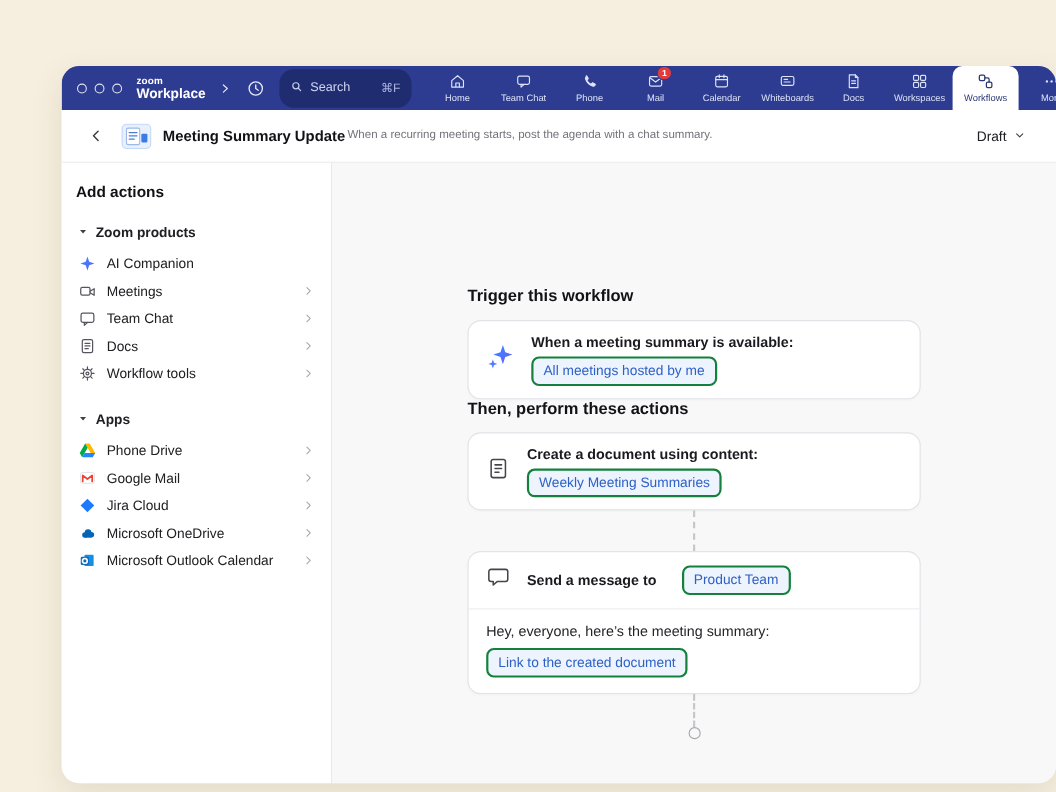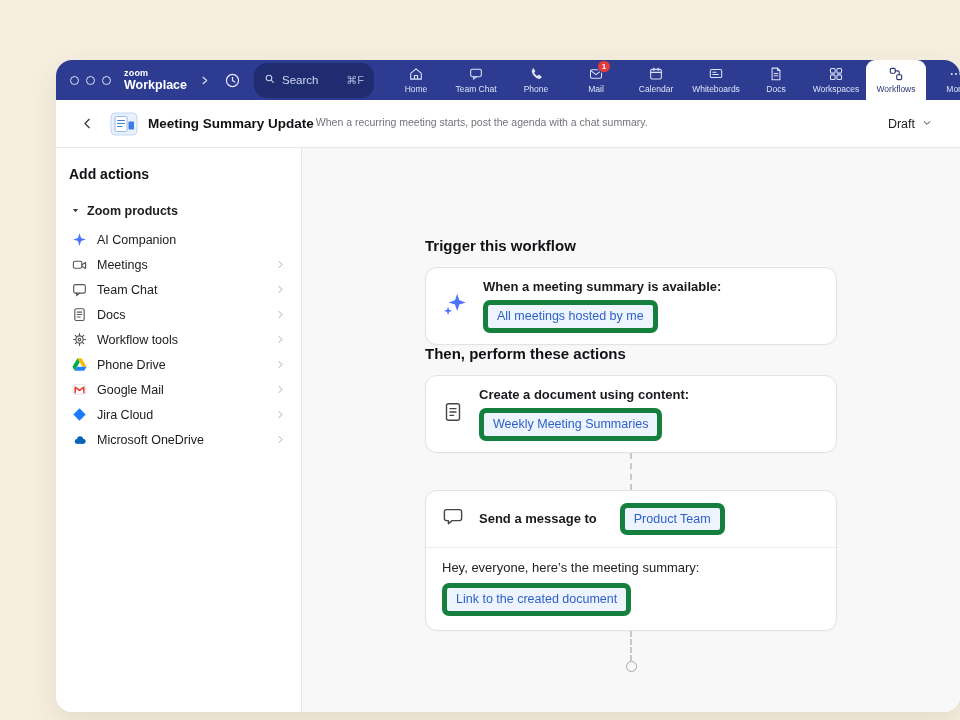--- a/index.html
+++ b/index.html
@@ -59,21 +59,21 @@
   .sb-item .sico { width: 17px; display: flex; justify-content: center; }
   .sb-item .chev { margin-left: auto; display: flex; }
   
   .canvas { flex: 1; background: #f8f8f9; display: flex; justify-content: center; overflow: auto; align-items: flex-end; }
   .flow { width: 412px; display: flex; flex-direction: column; padding: 26px 0 40px; }
   .flow h2 { font-size: 15px; font-weight: 700; color: #121216; margin: 0 0 13px; }
   .h-then { margin-top: 31px; }
   .card { background: #fff; border: 1px solid #e2e2e7; border-radius: 12px; box-shadow: 0 1px 2px rgba(0,0,0,.02); }
   .card.row { display: flex; align-items: center; gap: 15px; padding: 11px 16px; cursor: pointer; }
   .ctext { font-size: 13px; font-weight: 600; color: #1a1a1f; }
-  .chip { display: inline-block; margin-top: 6px; padding: 2px 9px; background: #edf4fe; border: 5px solid #15803d;
+  .chip { display: inline-block; margin-top: 6px; padding: 2px 9px; background: #edf4fe; border: 2px solid #15803d;
     border-radius: 7px; color: #2e61c6; font-size: 12.5px; line-height: 1.5; cursor: pointer; }
   .chip.inline { margin: 0 0 0 8px; }
   .connector { align-self: center; width: 0; height: 37px; border-left: 2px dashed #c7c7cd; }
   .connector.short { height: 30px; }
   .msg-top { display: flex; align-items: center; gap: 15px; padding: 12px 16px; border-bottom: 1px solid #ededf1; cursor: pointer; }
   .msg-body { padding: 12px 16px 14px; font-size: 13px; color: #232328; }
   .msg-body .chip { margin-top: 8px; }
   .end-dot { align-self: center; width: 11px; height: 11px; border: 1.5px solid #a6a6ad; border-radius: 50%; background: #f8f8f9; cursor: pointer; }
 </style>
 </head>
@@ -319,20 +319,28 @@
             </svg>
         </span>
         <span>Workflow tools</span>
         <span class="chev">
           <svg width="11" height="11" viewBox="0 0 18 18" fill="none" stroke="#a3a3ab" stroke-width="1.5" stroke-linecap="round" stroke-linejoin="round">
               <path d="m6.5 4 5 5-5 5"></path>
             </svg>
         </span>
       </div>
 
+      <div class="sb-sec">
+        <span>
+          <svg width="9" height="9" viewBox="0 0 18 18">
+              <path d="M3.5 6h11l-5.5 6.5z" fill="#3f3f46"></path>
+            </svg>
+        </span>
+        <span>Apps</span>
+      </div>
 
       <div class="sb-item">
         <span class="sico">
           <svg width="15" height="15" viewBox="0 0 16 16">
               <polygon points="5.8,1.3 10.2,1.3 15.5,10.4 11.1,10.4" fill="#ffba00"></polygon>
               <polygon points="5.8,1.3 0.5,10.4 2.9,14.6 8.2,5.5" fill="#00ac47"></polygon>
               <polygon points="2.9,14.6 13.1,14.6 15.5,10.4 5.3,10.4" fill="#2684fc"></polygon>
             </svg>
         </span>
         <span>Phone Drive</span>
@@ -374,20 +382,35 @@
           <svg width="15" height="15" viewBox="0 0 16 16">
               <g fill="#0364b8">
                 <circle cx="5.5" cy="10" r="2.6"></circle>
                 <circle cx="8.6" cy="7.6" r="3.2"></circle>
                 <circle cx="11.8" cy="9.8" r="2.7"></circle>
                 <rect x="5.5" y="9.4" width="6.3" height="3.2"></rect>
               </g>
             </svg>
         </span>
         <span>Microsoft OneDrive</span>
+        <span class="chev">
+          <svg width="11" height="11" viewBox="0 0 18 18" fill="none" stroke="#a3a3ab" stroke-width="1.5" stroke-linecap="round" stroke-linejoin="round">
+              <path d="m6.5 4 5 5-5 5"></path>
+            </svg>
+        </span>
+      </div>
+      <div class="sb-item">
+        <span class="sico">
+          <svg width="15" height="15" viewBox="0 0 16 16">
+              <rect x="5" y="2.5" width="9" height="11" rx="1.2" fill="#1490df"></rect>
+              <rect x="1.5" y="4.5" width="8" height="8" rx="1.2" fill="#0f6cbd"></rect>
+              <circle cx="5.5" cy="8.5" r="2.3" fill="none" stroke="#fff" stroke-width="1.5"></circle>
+            </svg>
+        </span>
+        <span>Microsoft Outlook Calendar</span>
         <span class="chev">
           <svg width="11" height="11" viewBox="0 0 18 18" fill="none" stroke="#a3a3ab" stroke-width="1.5" stroke-linecap="round" stroke-linejoin="round">
               <path d="m6.5 4 5 5-5 5"></path>
             </svg>
         </span>
       </div>
     </aside>
 
     <main class="canvas">
       <div class="flow">

